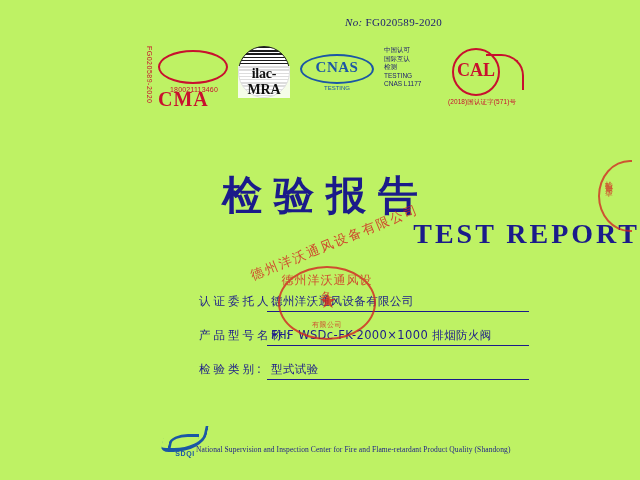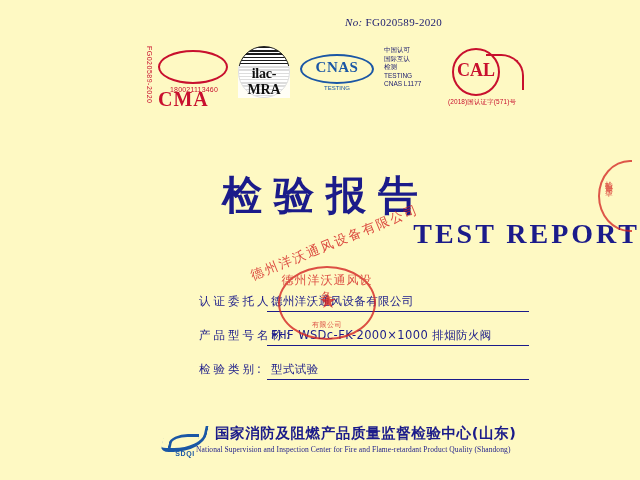--- a/index.html
+++ b/index.html
@@ -11,21 +11,21 @@
     height: 480px;
     background: #ffffff;
     font-family: "Liberation Sans", sans-serif;
     overflow: hidden;
     position: relative;
   }
   .page {
     position: relative;
     width: 640px;
     height: 480px;
-    background: #fef9c3;
+    background: #bef264;
   }
 
   
   .report-no {
     position: absolute;
     top: 16px;
     left: 345px;
     font-size: 11px;
     color: #1b1b6f;
     letter-spacing: 0.3px;
@@ -550,17 +550,16 @@
     <div class="half"></div>
     <div class="etext">检验专用章</div>
   </div>
 
   <div class="footer">
     <div class="footer-logo">
       <div class="swoop"></div>
       <div class="swoop2"></div>
       <div class="sdqi">SDQI</div>
     </div>
-    <div class="footer-cn">国家消防及阻燃产品质量监督检验中心(山东)</div>
     <div class="footer-en">National Supervision and Inspection Center for Fire and Flame-retardant Product Quality (Shandong)</div>
   </div>
 
 </div>
 
 </body></html>

